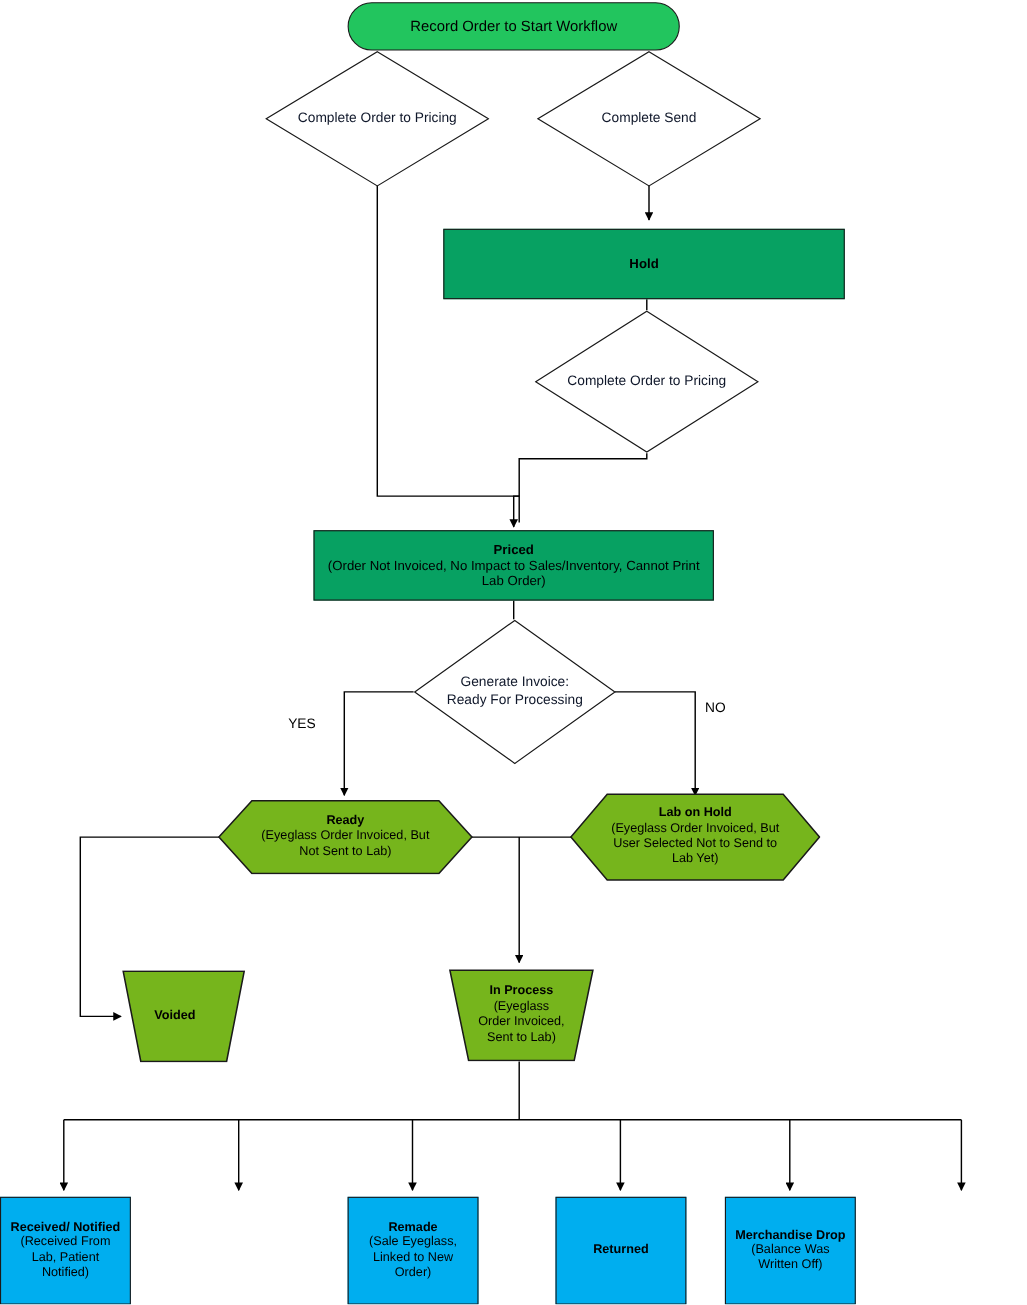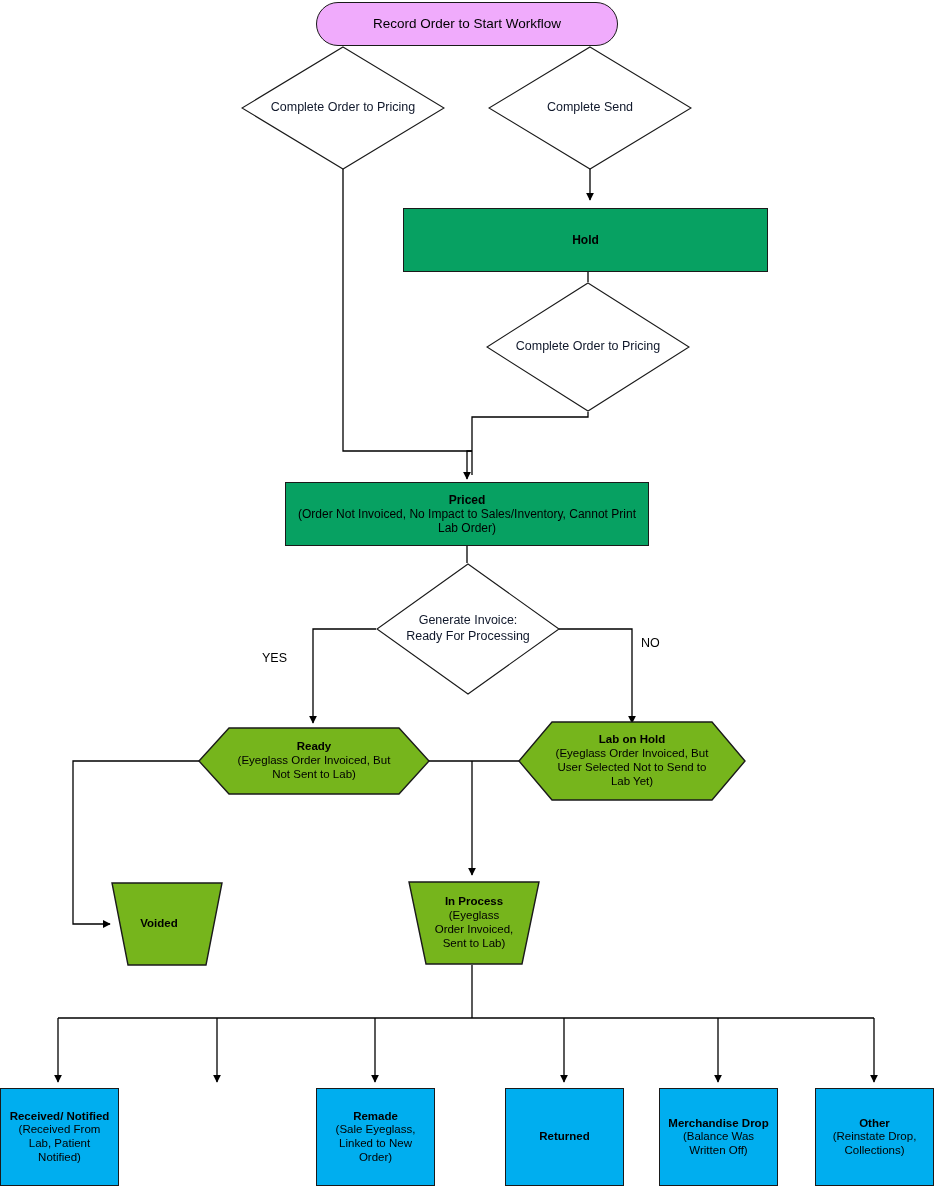--- a/index.html
+++ b/index.html
@@ -42,21 +42,21 @@
     display: block;
     font-weight: bold;
   }
   .node .sub {
     display: block;
     font-weight: normal;
   }
 
   
   .terminator {
-    background: #f0abfc;
+    background: #22c55e;
     border: 1.2px solid #1a1a1a;
     border-radius: 22px;
     font-size: 13.5px;
   }
 
   
   .diamond-wrap {
     position: absolute;
   }
   .diamond-wrap svg {
@@ -254,18 +254,14 @@
 
   <div class="node proc blue" style="left:505px; top:1088px; width:119px; height:98px; flex-direction:column; font-size:11.5px;">
     <span class="ttl">Returned</span>
   </div>
 
   <div class="node proc blue" style="left:659px; top:1088px; width:119px; height:98px; flex-direction:column; font-size:11.5px;">
     <span class="ttl" style="max-width:104px;">Merchandise Drop</span>
     <span class="sub" style="max-width:106px;">(Balance Was Written Off)</span>
   </div>
 
-  <div class="node proc blue" style="left:815px; top:1088px; width:119px; height:98px; flex-direction:column; font-size:11.5px;">
-    <span class="ttl">Other</span>
-    <span class="sub" style="max-width:108px;">(Reinstate Drop, Collections)</span>
-  </div>
 
 </div>
 
 </body></html>

